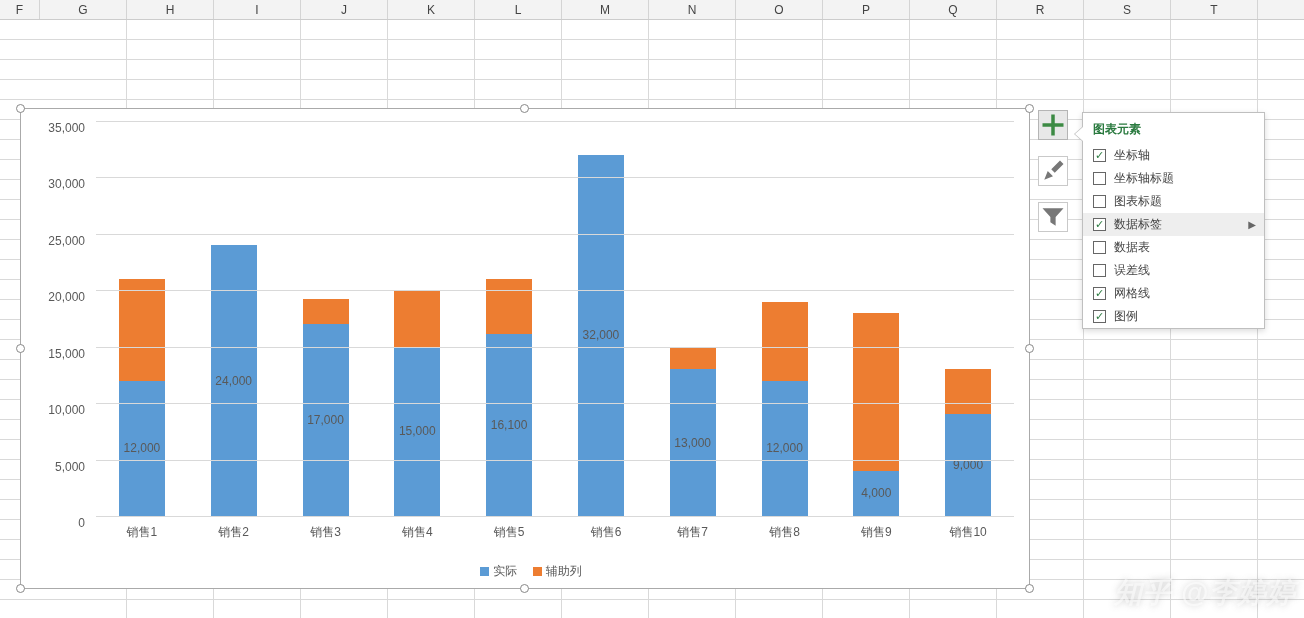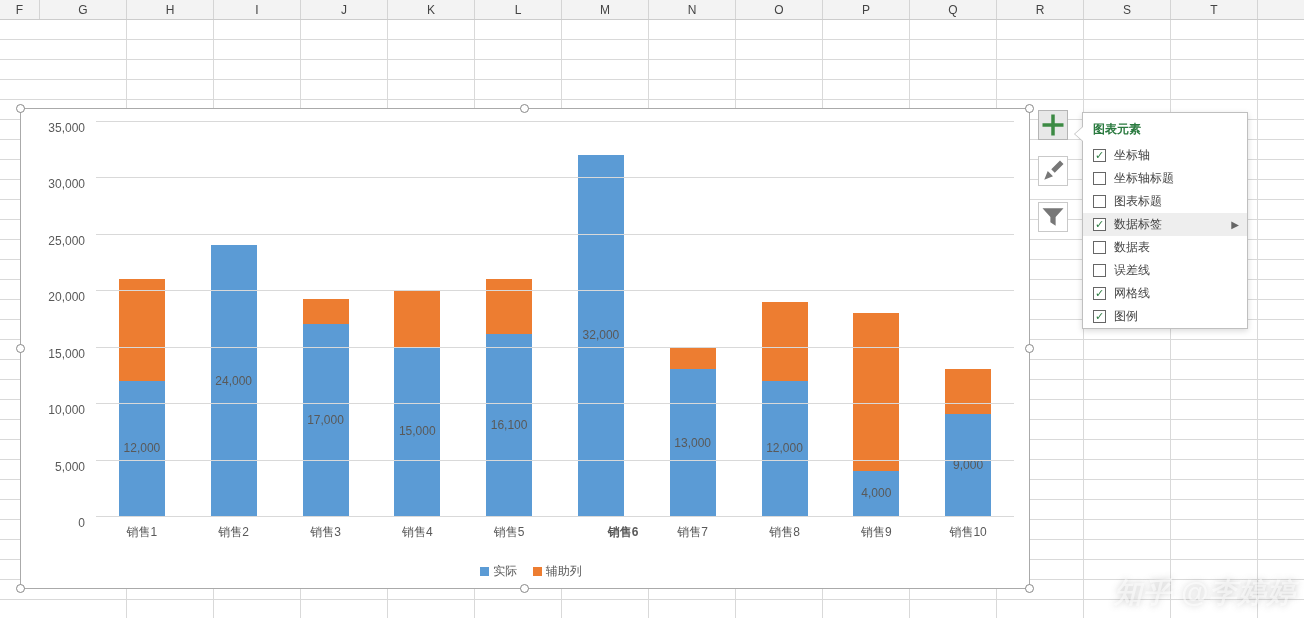--- a/index.html
+++ b/index.html
@@ -44,21 +44,21 @@
 
 .legend { position:absolute; left:0; right:0; bottom:8px; text-align:center; font-size:12px; color:#595959; }
 .legend .swatch { display:inline-block; width:9px; height:9px; vertical-align:middle; margin:0 4px 0 12px; }
 .legend .s1 { background:#5b9bd5; } .legend .s2 { background:#ed7d31; }
 
 
 .side-btn { position:absolute; left:1038px; width:30px; height:30px; background:#fff; border:1px solid #c9c9c9; display:flex; align-items:center; justify-content:center; }
 .side-btn.active { background:#e8e8e8; border-color:#b5b5b5; }
 
 
-.panel { position:absolute; left:1082px; top:112px; width:166px; border:1px solid #bfbfbf; background:#fff; box-shadow:0 2px 6px rgba(0,0,0,.15); }
+.panel { position:absolute; left:1082px; top:112px; width:183px; border:1px solid #bfbfbf; background:#fff; box-shadow:0 2px 6px rgba(0,0,0,.15); }
 .panel::before { content:""; position:absolute; left:-8px; top:14px; width:0; height:0; border-top:7px solid transparent; border-bottom:7px solid transparent; border-right:8px solid #fff; filter:drop-shadow(-1px 0 0 #bfbfbf); }
 .panel h4 { margin:0; padding:8px 10px 6px; font-size:12px; font-weight:bold; color:#2a7a3f; }
 .panel .item { display:flex; align-items:center; padding:3px 10px; font-size:12px; color:#444; position:relative; }
 .panel .item:hover, .panel .item.hover { background:#eee; }
 .panel .cb { width:13px; height:13px; border:1px solid #666; margin-right:8px; display:inline-flex; align-items:center; justify-content:center; background:#fff; }
 .panel .cb.checked::after { content:"✓"; font-size:11px; color:#2a7a3f; line-height:1; }
 .panel .item .arrow { position:absolute; right:8px; font-size:10px; color:#666; }
 
 
 .wm { position:absolute; right:8px; bottom:6px; font-size:28px; font-style:italic; font-weight:700; color:rgba(255,255,255,.55); text-shadow:0 0 6px rgba(120,120,120,.35); letter-spacing:1px; }
@@ -166,21 +166,21 @@
         <div class="gridline" style="top: 112.857px;"></div>
         <div class="gridline" style="top: 56.4286px;"></div>
         <div class="gridline" style="top: 0px;"></div>
       </div>
     <div class="xaxis" id="xaxis">
         <div class="xlabel" style="left: 5.9px; margin-top: 44px;">销售1</div>
         <div class="xlabel" style="left: 97.7px;">销售2</div>
         <div class="xlabel" style="left: 189.5px;">销售3</div>
         <div class="xlabel" style="left: 281.3px;">销售4</div>
         <div class="xlabel" style="left: 373.1px;">销售5</div>
-        <div class="xlabel" style="left: 487px; font-weight: bold;">销售6</div>
+        <div class="xlabel" style="left: 470px;">销售6</div>
         <div class="xlabel" style="left: 556.7px;">销售7</div>
         <div class="xlabel" style="left: 648.5px;">销售8</div>
         <div class="xlabel" style="left: 740.3px;">销售9</div>
         <div class="xlabel" style="left: 832.1px;">销售10</div>
       </div>
   </div>
 
   <div class="legend">
     <span class="swatch s1"></span><span>实际</span>
     <span class="swatch s2"></span><span>辅助列</span>

